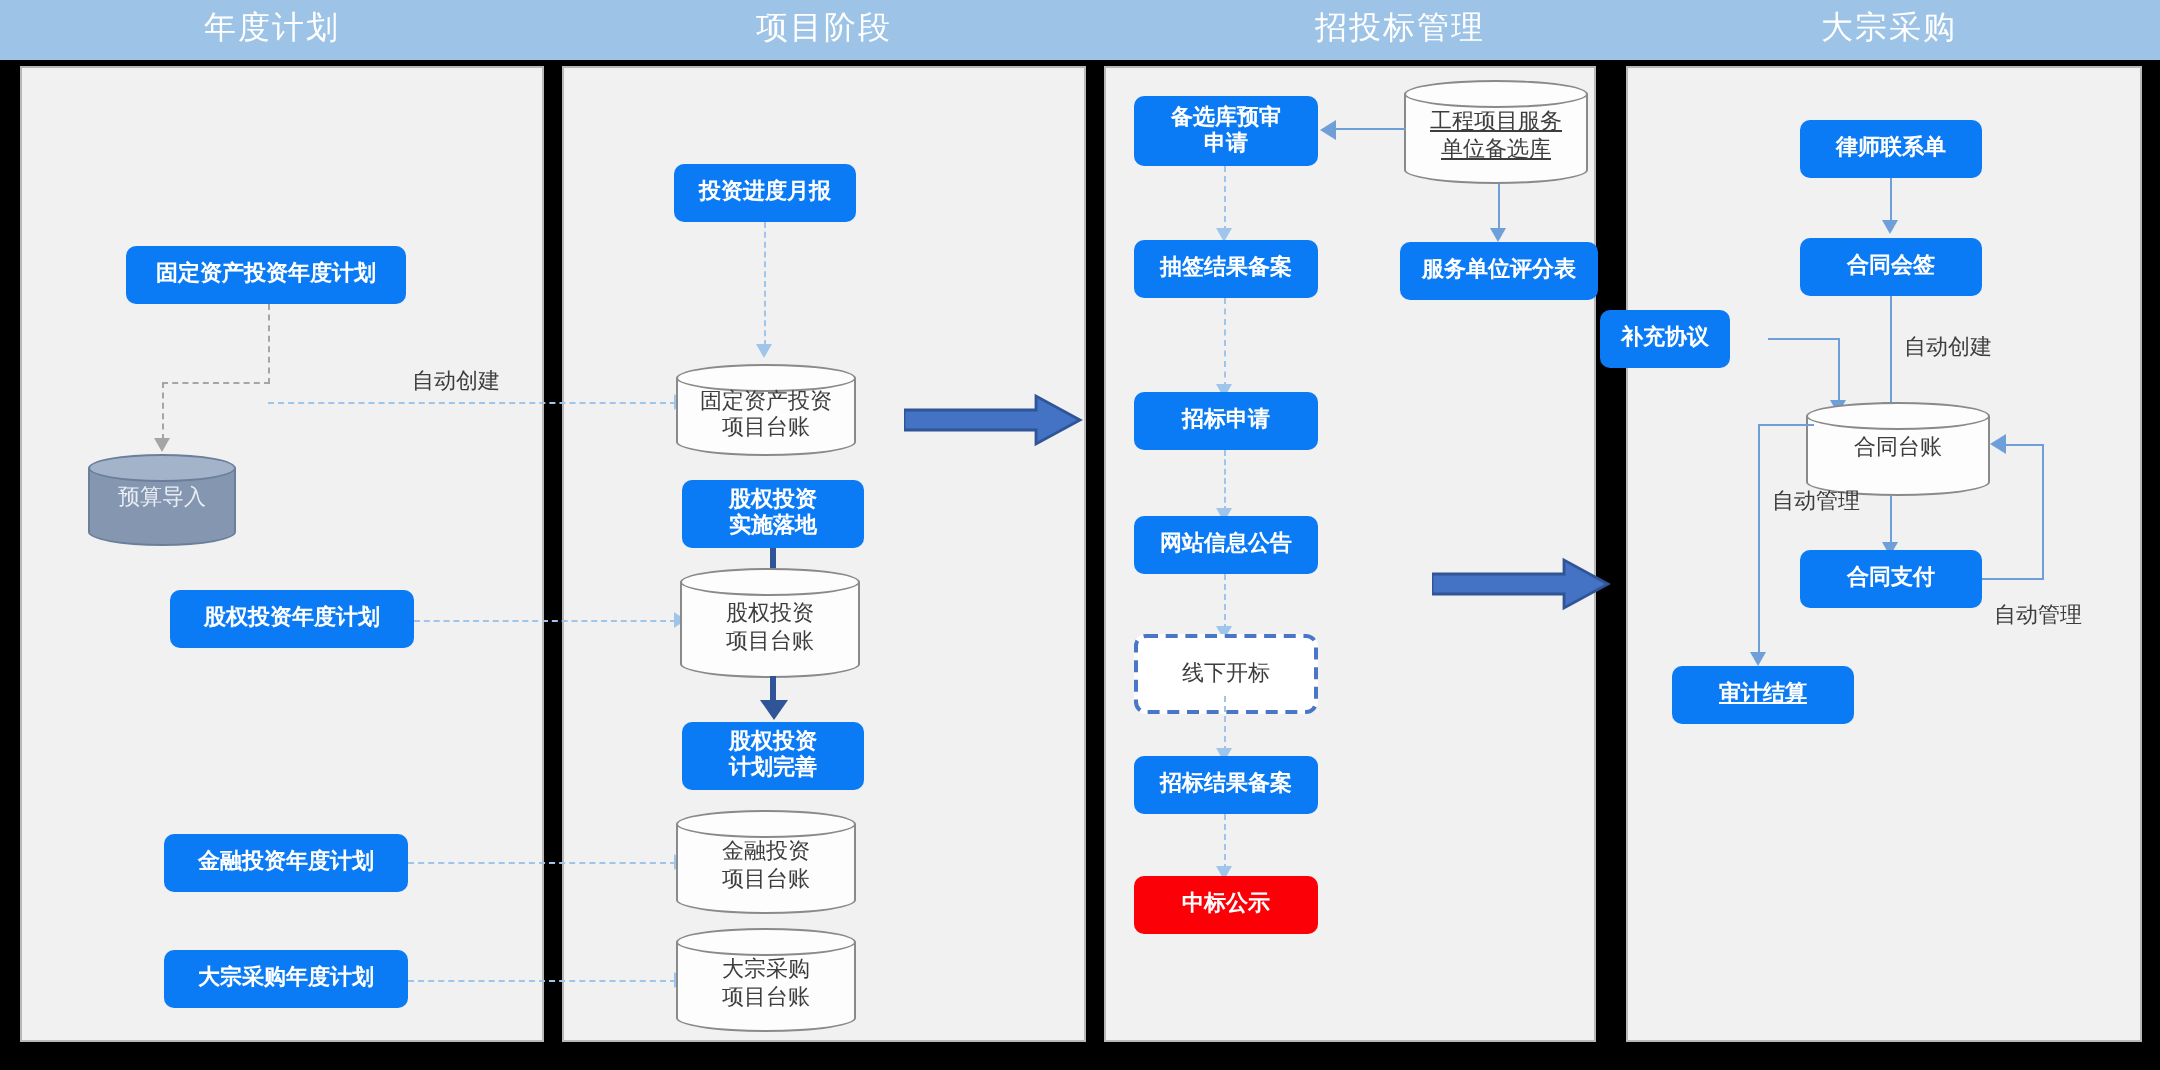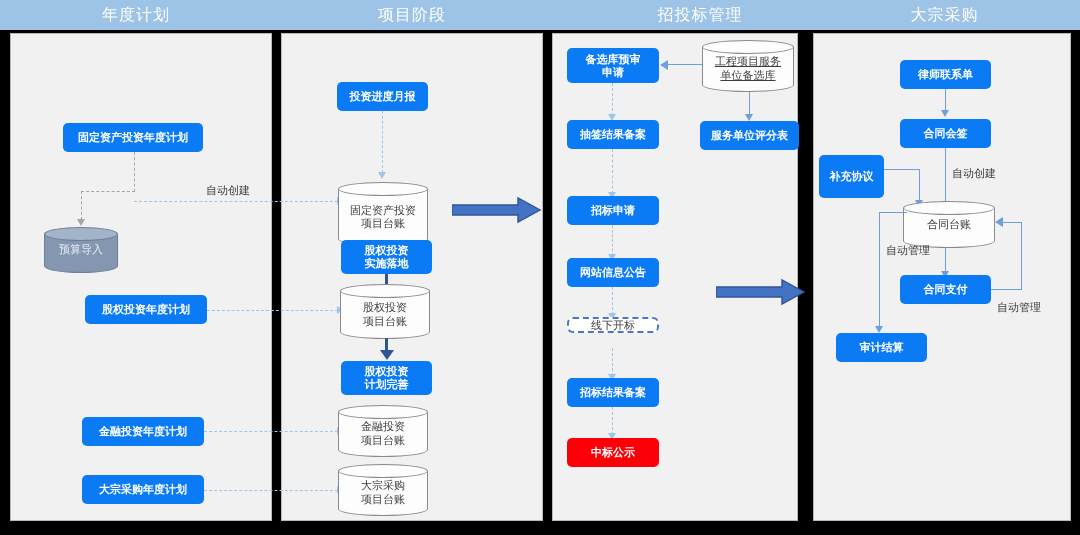--- a/index.html
+++ b/index.html
@@ -101,21 +101,21 @@
   <div class="arr arr-r" style="left:337px; top:427px;"></div>
 
   <div class="node blue" style="left:82px; top:475px; width:122px; height:29px;">大宗采购年度计划</div>
   <div class="ln hdash" style="left:204px; top:490px; width:134px;"></div>
   <div class="arr arr-r" style="left:337px; top:486px;"></div>
 
   <div class="node blue" style="left:337px; top:82px; width:91px; height:29px;">投资进度月报</div>
   <div class="ln vdash" style="left:382px; top:111px; height:62px;"></div>
   <div class="arr arr-d" style="left:378px; top:172px;"></div>
 
-  <div class="cyl" style="left:338px; top:182px; width:90px; height:64px;">
+  <div class="cyl" style="left:338px; top:182px; width:90px; height:46px;">
     <div class="body"></div>
     <div class="bot"></div>
     <div class="top"></div>
     <div class="cyl-label" style="flex-direction:column;padding-top:6px;">
       <span>固定资产投资</span>
       <span>项目台账</span>
     </div>
   </div>
 
   <div class="node blue" style="left:341px; top:240px; width:91px; height:34px;flex-direction:column;">
@@ -197,21 +197,21 @@
   <div class="arr arr-d" style="left:608px; top:192px;"></div>
 
   <div class="node blue" style="left:567px; top:196px; width:92px; height:29px;">招标申请</div>
   <div class="ln vdash" style="left:612px; top:225px; height:31px;"></div>
   <div class="arr arr-d" style="left:608px; top:254px;"></div>
 
   <div class="node blue" style="left:567px; top:258px; width:92px; height:29px;">网站信息公告</div>
   <div class="ln vdash" style="left:612px; top:287px; height:28px;"></div>
   <div class="arr arr-d" style="left:608px; top:313px;"></div>
 
-  <div class="node dashbox" style="left:567px; top:317px; width:92px; height:16px;">线下开标</div>
+  <div class="node dashbox" style="left:567px; top:317px; width:92px; height:40px;">线下开标</div>
   <div class="ln vdash" style="left:612px; top:348px; height:28px;"></div>
   <div class="arr arr-d" style="left:608px; top:374px;"></div>
 
   <div class="node blue" style="left:567px; top:378px; width:92px; height:29px;">招标结果备案</div>
   <div class="ln vdash" style="left:612px; top:407px; height:28px;"></div>
   <div class="arr arr-d" style="left:608px; top:433px;"></div>
 
   <div class="node red" style="left:567px; top:438px; width:92px; height:29px;">中标公示</div>
 
   <svg class="bigarrow" style="left:716px; top:278px;" width="90" height="28" viewBox="0 0 90 28">
@@ -220,21 +220,21 @@
 
   <div class="node blue" style="left:900px; top:60px; width:91px; height:29px;">律师联系单</div>
   <div class="ln vsolid" style="left:945px; top:89px; height:22px;"></div>
   <div class="arr arr-d-s" style="left:941px; top:110px;"></div>
 
   <div class="node blue" style="left:900px; top:119px; width:91px; height:29px;">合同会签</div>
   <div class="ln vsolid" style="left:945px; top:148px; height:55px;"></div>
   <div class="arr arr-d-s" style="left:941px; top:201px;"></div>
   <div class="edge-label" style="left:952px; top:166px;">自动创建</div>
 
-  <div class="node blue" style="left:819px; top:155px; width:65px; height:43px;">补充协议</div>
+  <div class="node blue" style="left:800px; top:155px; width:65px; height:29px;">补充协议</div>
   <div class="ln hsolid" style="left:884px; top:169px; width:36px;"></div>
   <div class="ln vsolid" style="left:919px; top:169px; height:33px;"></div>
   <div class="arr arr-d-s" style="left:915px; top:200px;"></div>
 
   <div class="cyl" style="left:903px; top:201px; width:92px; height:47px;">
     <div class="body"></div>
     <div class="bot"></div>
     <div class="top"></div>
     <div class="cyl-label">合同台账</div>
   </div>
@@ -248,15 +248,15 @@
   <div class="ln vsolid" style="left:1021px; top:222px; height:68px;"></div>
   <div class="ln hsolid" style="left:1002px; top:222px; width:20px;"></div>
   <div class="arr arr-l-s" style="left:995px; top:217px;"></div>
   <div class="edge-label" style="left:997px; top:300px;">自动管理</div>
 
   <div class="ln hsolid" style="left:879px; top:212px; width:28px;"></div>
   <div class="ln vsolid" style="left:879px; top:212px; height:116px;"></div>
   <div class="arr arr-d-s" style="left:875px; top:326px;"></div>
   <div class="edge-label" style="left:886px; top:243px;">自动管理</div>
 
-  <div class="node blue" style="left:836px; top:333px; width:91px; height:29px;">审计结算</div>
+  <div class="node blue" style="left:836px; top:333px; width:91px; height:29px;text-decoration:underline;">审计结算</div>
 
 </div>
 
 </body></html>

